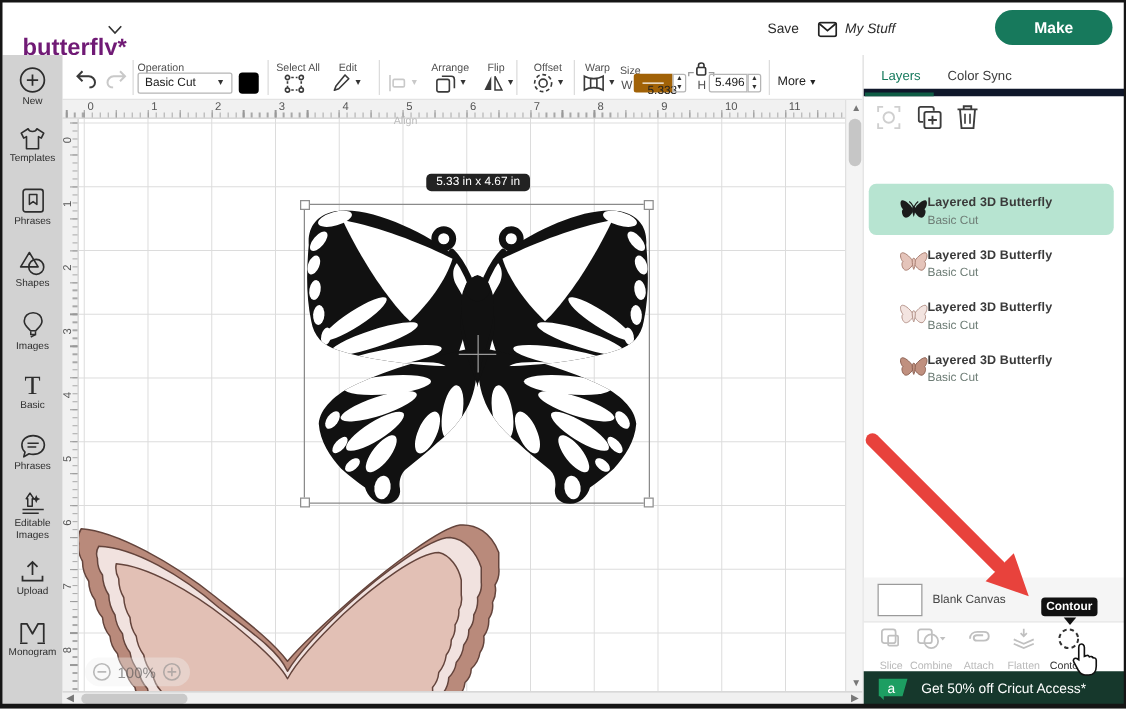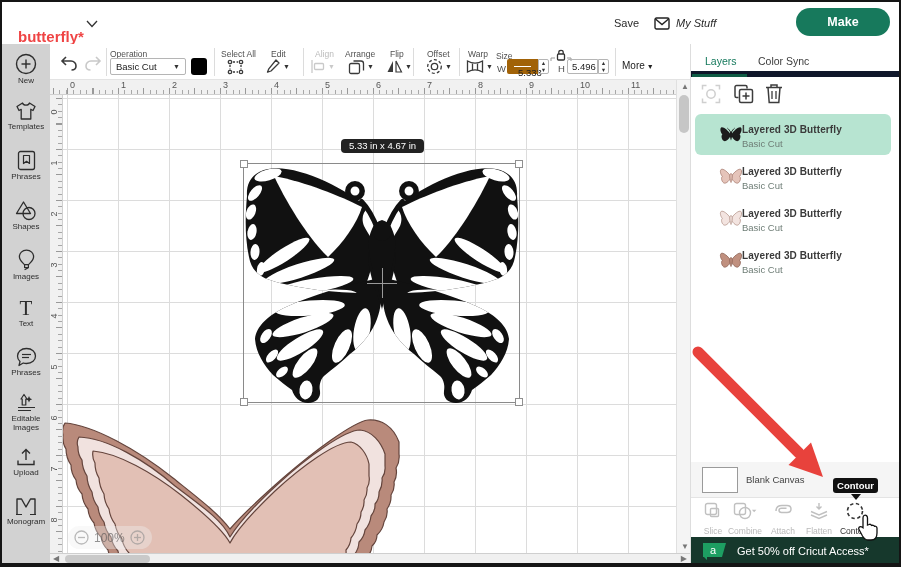--- a/index.html
+++ b/index.html
@@ -1,33 +1,33 @@
 <!DOCTYPE html>
 <html><head><meta charset="utf-8">
 <style>
 *{margin:0;padding:0;box-sizing:border-box;}
 html,body{width:901px;height:567px;overflow:hidden;}
 body{font-family:"Liberation Sans",sans-serif;position:relative;background:#fff;}
 .abs{position:absolute;}
 #frame{position:absolute;left:0;top:0;width:901px;height:567px;border:2px solid #151515;border-bottom:4px solid #151515;z-index:200;pointer-events:none;}
 
 #header{position:absolute;left:2px;top:2px;width:897px;height:42px;background:#fff;z-index:5;}
-#title{position:absolute;left:16px;top:26px;font-size:15px;font-weight:bold;color:#ef4444;}
+#title{position:absolute;left:16px;top:26px;font-size:19px;font-weight:bold;color:#701a75;}
 .hright{position:absolute;top:0;height:42px;display:flex;align-items:center;color:#2a2a2a;font-size:11px;}
 #makebtn{position:absolute;left:794px;top:6px;width:94px;height:28px;background:#17795c;border-radius:14px;color:#fff;font-size:12.5px;font-weight:bold;text-align:center;line-height:28px;}
 
 #sidebar{position:absolute;left:2px;top:44px;width:48px;height:521px;background:#d2d2d2;z-index:6;}
 .sbitem{position:absolute;left:0;width:48px;text-align:center;color:#2d2d2d;}
 .sbitem .lbl{font-size:8px;margin-top:1px;line-height:9px;}
 .sbitem svg{display:block;margin:0 auto;}
 
 #toolbar{position:absolute;left:50px;top:44px;width:640px;height:36px;background:#fff;border-bottom:1px solid #e3e3e3;z-index:5;}
 .tdiv{position:absolute;top:4px;height:28px;width:1px;background:#dcdcdc;}
 .tlabel{position:absolute;font-size:8.5px;color:#4f4f4f;}
-.tlabel.dis{color:#bbb;}
+.tlabel.dis{color:#bbb;margin-top:42px;}
 .tool{position:absolute;}
 
 #rulerH{position:absolute;left:50px;top:80px;width:626px;height:15px;background:#f1f1f1;border-bottom:1px solid #d0d0d0;z-index:4;}
 #rulerH .nums span{position:absolute;top:0px;font-size:9px;color:#555;}
 #rulerH .t1{position:absolute;bottom:0;left:0;width:626px;height:4px;background-image:repeating-linear-gradient(to right,#a8a8a8 0 1px,transparent 1px 6.375px);background-position-x:17px;}
 #rulerH .t2{position:absolute;bottom:0;left:0;width:626px;height:6px;background-image:repeating-linear-gradient(to right,#999 0 1px,transparent 1px 25.5px);background-position-x:17px;}
 #rulerV{position:absolute;left:50px;top:95px;width:13px;height:458px;background:#f1f1f1;border-right:1px solid #d0d0d0;z-index:4;}
 #rulerV .nums span{position:absolute;left:1px;font-size:9px;color:#555;transform:rotate(-90deg);transform-origin:center;}
 #rulerV .t1{position:absolute;right:0;top:0;height:458px;width:4px;background-image:repeating-linear-gradient(to bottom,#a8a8a8 0 1px,transparent 1px 6.375px);background-position-y:3px;}
 #rulerV .t2{position:absolute;right:0;top:0;height:458px;width:6px;background-image:repeating-linear-gradient(to bottom,#999 0 1px,transparent 1px 25.5px);background-position-y:3px;}
@@ -47,21 +47,21 @@
 #hscroll{position:absolute;left:50px;top:553px;width:640px;height:10px;background:#f0f0f0;border-top:1px solid #cfcfcf;z-index:8;}
 #hthumb{position:absolute;left:15px;top:1px;width:85px;height:8px;background:#c9c9c9;border-radius:4px;}
 .sarrow{position:absolute;font-size:8px;color:#777;}
 
 #rpanel{position:absolute;left:690px;top:44px;width:209px;height:521px;background:#fff;border-left:1px solid #ddd;z-index:10;}
 #tabs{position:absolute;left:0;top:0;width:209px;height:33px;border-bottom:6px solid #0f172a;}
 #tab-layers{position:absolute;left:14px;top:11px;font-size:10.5px;color:#15795c;}
 #tab-colorsync{position:absolute;left:67px;top:11px;font-size:10.5px;color:#3c3c3c;}
 #tabline{position:absolute;left:1px;top:30px;width:55px;height:3px;background:#0f5c45;}
 #iconrow{position:absolute;left:0;top:34px;width:209px;height:36px;}
-.layerrow{position:absolute;left:4px;width:196px;height:41px;}
+.layerrow{position:absolute;left:4px;width:196px;height:41px;margin-top:33px;}
 .layerrow .tt{position:absolute;left:47px;top:10px;font-size:10px;font-weight:bold;color:#3a3a3a;letter-spacing:.1px;}
 .layerrow .st{position:absolute;left:47px;top:24px;font-size:9.5px;color:#6e7d76;}
 .layerrow svg{position:absolute;left:26px;top:10px;}
 #blankrow{position:absolute;left:0;top:418px;width:209px;height:35px;background:#f5f5f5;}
 #blankrow .sw{position:absolute;left:11px;top:5px;width:36px;height:26px;background:#fff;border:1px solid #9a9a9a;}
 #blankrow .bl{position:absolute;left:55px;top:12px;font-size:9.5px;color:#454545;}
 #btoolbar{position:absolute;left:0;top:453px;width:209px;height:40px;background:#fff;border-top:1px solid #e4e4e4;}
 .btool{position:absolute;top:4px;width:40px;text-align:center;}
 .btool .lb{font-size:8.5px;color:#b9b9b9;margin-top:2px;}
 .btool.en .lb{color:#333;}
@@ -123,21 +123,21 @@
         <path d="M8.5 1.2 C12.8 1.2 15.6 4.2 15.6 7.8 C15.6 11.5 12 13.8 10.6 15.6 L6.4 15.6 C5 13.8 1.4 11.5 1.4 7.8 C1.4 4.2 4.2 1.2 8.5 1.2 Z" fill="none" stroke="#2d2d2d" stroke-width="1.3"></path>
         <path d="M6.6 16 L6.6 18.5 L10.4 18.5 L10.4 16" fill="none" stroke="#2d2d2d" stroke-width="1.2"></path>
         <path d="M10.4 18.7 L6.6 20.6" stroke="#2d2d2d" stroke-width="1.2"></path>
       </svg>
     <div class="lbl">Images</div>
   </div>
   <div class="sbitem" style="top:254px">
     <svg width="20" height="20" viewBox="0 0 20 20">
         <text x="10" y="17" text-anchor="middle" font-family="Liberation Serif" font-size="21" fill="#2d2d2d">T</text>
       </svg>
-    <div class="lbl">Text</div>
+    <div class="lbl">Basic</div>
   </div>
   <div class="sbitem" style="top:303px">
     <svg width="21" height="20" viewBox="0 0 21 20">
         <path d="M10.5 1.5 C16 1.5 19.5 4.8 19.5 9 C19.5 13.2 16 16.5 10.5 16.5 C9.3 16.5 8.2 16.3 7.2 16 L3 18.5 L4 14.6 C2.4 13.2 1.5 11.2 1.5 9 C1.5 4.8 5 1.5 10.5 1.5 Z" fill="none" stroke="#2d2d2d" stroke-width="1.3" stroke-linejoin="round"></path>
         <line x1="6" y1="7.5" x2="15" y2="7.5" stroke="#2d2d2d" stroke-width="1.2"></line>
         <line x1="6" y1="10.5" x2="13" y2="10.5" stroke="#2d2d2d" stroke-width="1.2"></line>
       </svg>
     <div class="lbl">Phrases</div>
   </div>
   <div class="sbitem" style="top:349px">

